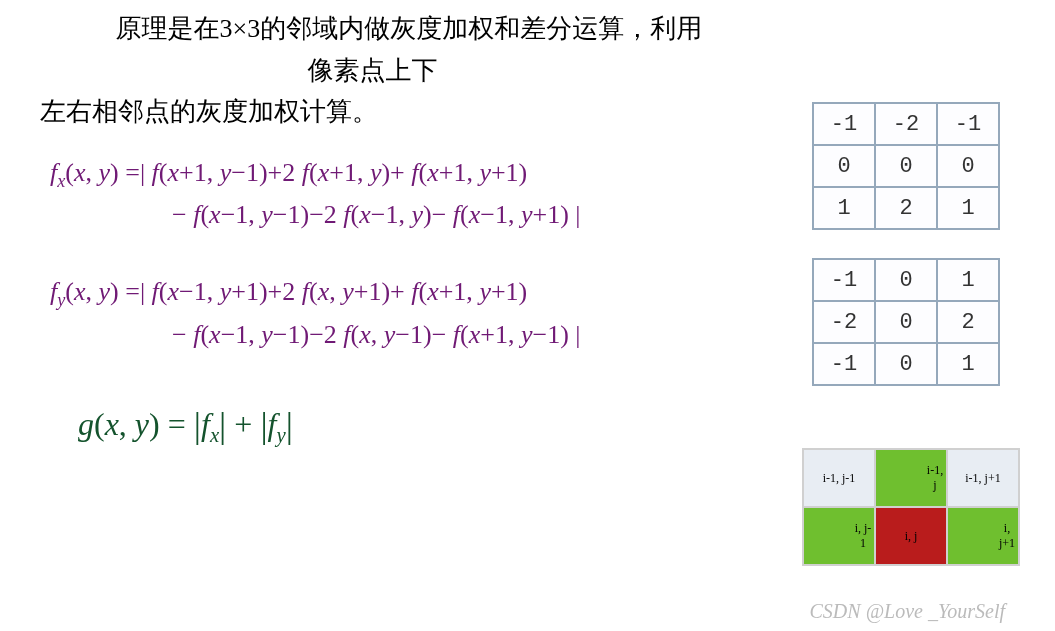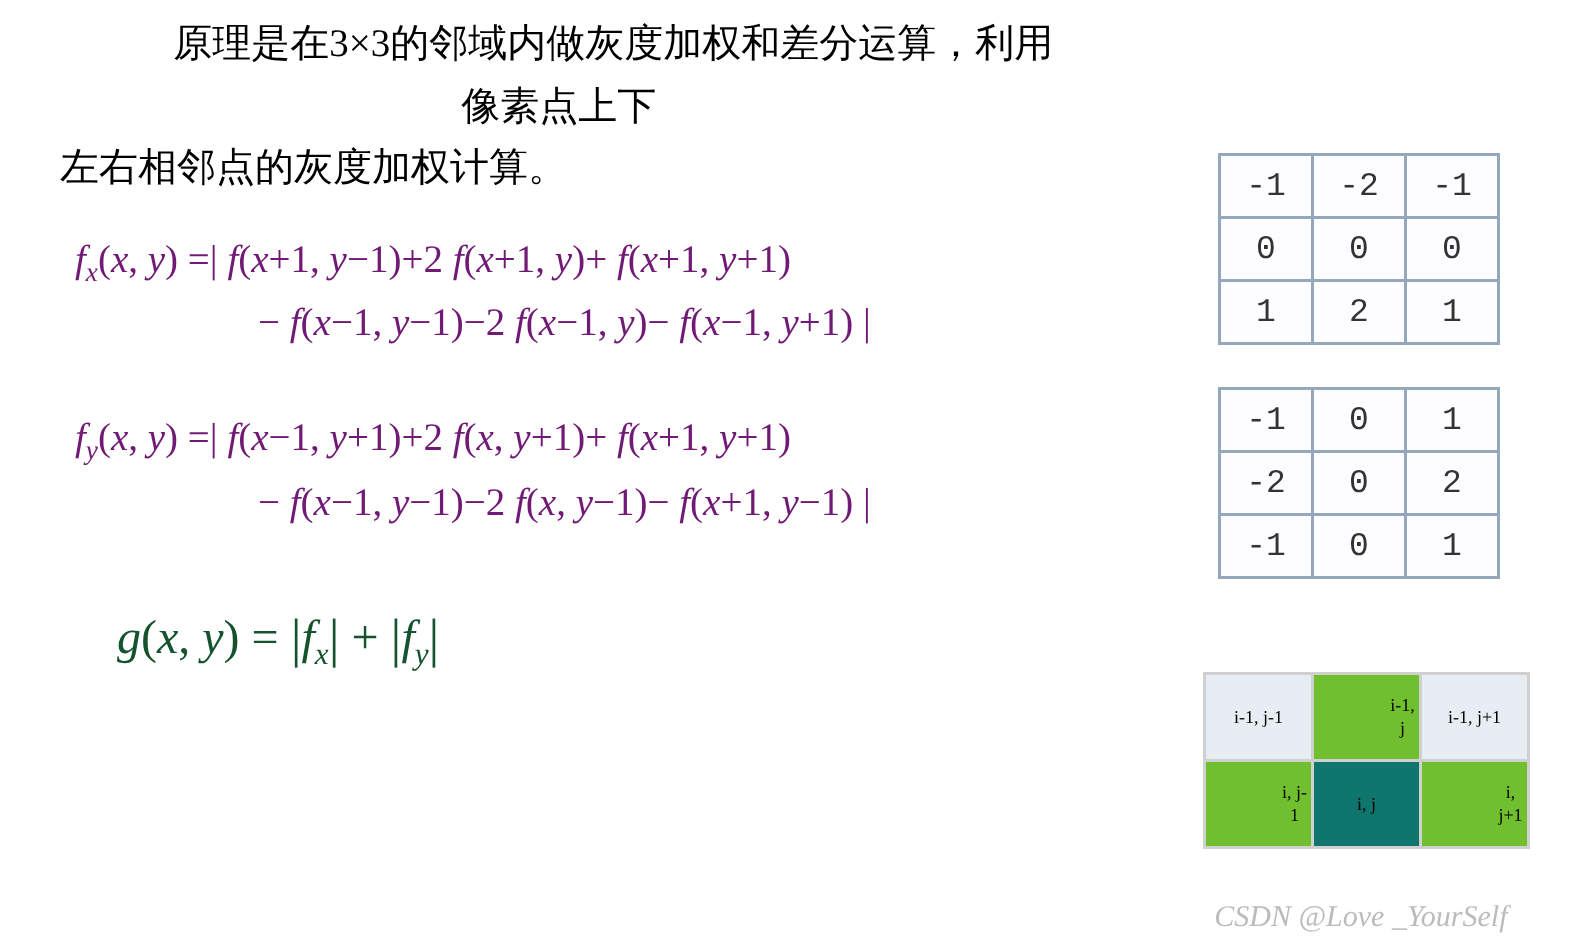--- a/index.html
+++ b/index.html
@@ -83,21 +83,21 @@
       width: 72px;
       height: 58px;
       border: 2px solid #d0d0d0;
       text-align: center;
       vertical-align: middle;
       font-size: 12px;
       color: #000000;
       background: #e8edf3;
     }
     .neighbor-table td.green { background: #6fbf2f; padding-left: 48px; }
-    .neighbor-table td.red { background: #0f766e; color: #000; }
+    .neighbor-table td.red { background: #b91c1c; color: #000; }
 
     .watermark {
       position: absolute;
       right: 50px;
       bottom: 8px;
       font-size: 20px;
       color: #bbb;
       font-style: italic;
     }
   </style>

